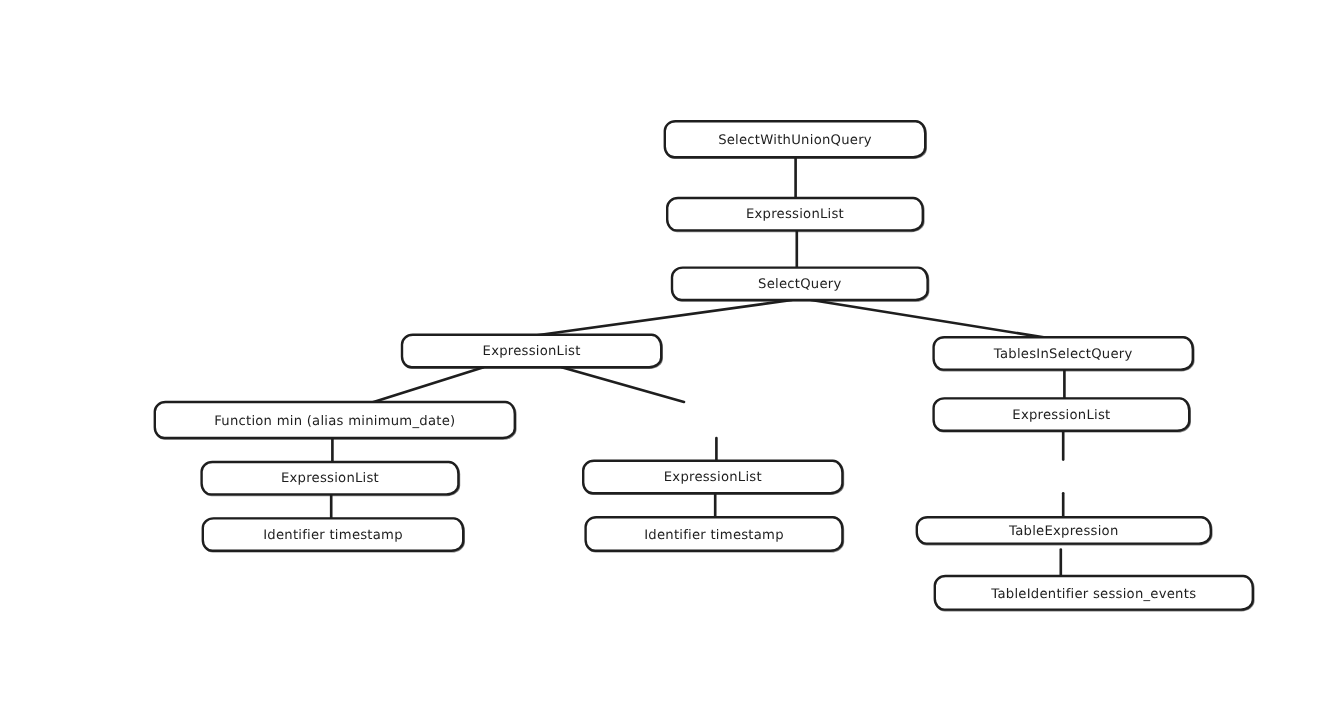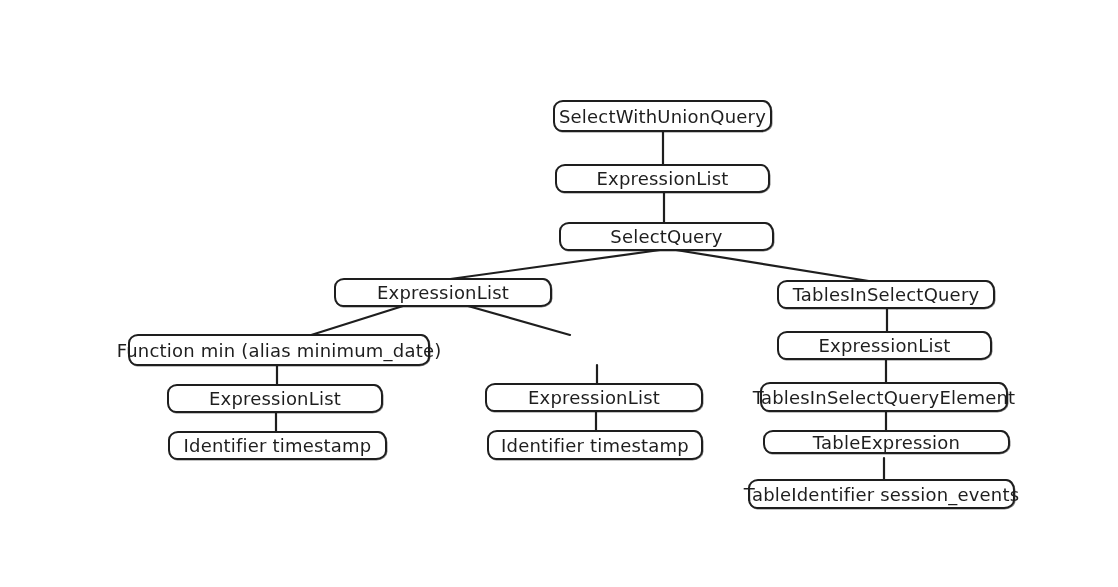--- a/index.html
+++ b/index.html
@@ -29,21 +29,21 @@
   }
   .node {
     position: absolute;
     box-sizing: border-box;
     background: #ffffff;
     border: 2px solid #1e1e1e;
     border-radius: 10px 9px 11px 9px / 9px 11px 9px 10px;
     display: flex;
     align-items: center;
     justify-content: center;
-    font-size: 18px;
+    font-size: 11px;
     color: #1e1e1e;
     white-space: nowrap;
     letter-spacing: 0.2px;
     box-shadow: 0.5px 0.5px 0 rgba(30,30,30,0.55);
   }
 </style>
 </head>
 <body>
 
 <div class="canvas">
@@ -77,23 +77,22 @@
 
   <div class="node" style="left:777px; top:280px; width:218px; height:29px;">TablesInSelectQuery</div>
 
 
   <div class="node" style="left:777px; top:331px; width:215px; height:29px;">ExpressionList</div>
 
   <div class="node" style="left:167px; top:384px; width:216px; height:29px;">ExpressionList</div>
 
   <div class="node" style="left:485px; top:383px; width:218px; height:29px;">ExpressionList</div>
 
-  <div class="node" style="left:760px; top:382px; width:248px; height:30px;">TablesInSelectQueryElement</div>
 
   <div class="node" style="left:168px; top:431px; width:219px; height:29px;">Identifier timestamp</div>
 
   <div class="node" style="left:487px; top:430px; width:216px; height:30px;">Identifier timestamp</div>
 
   <div class="node" style="left:763px; top:430px; width:247px; height:24px;">TableExpression</div>
 
-  <div class="node" style="left:748px; top:479px; width:267px; height:30px;">TableIdentifier session_events</div>
+  <div class="node" style="left:778px; top:479px; width:267px; height:30px;">TableIdentifier session_events</div>
 
 </div>
 
 </body></html>

